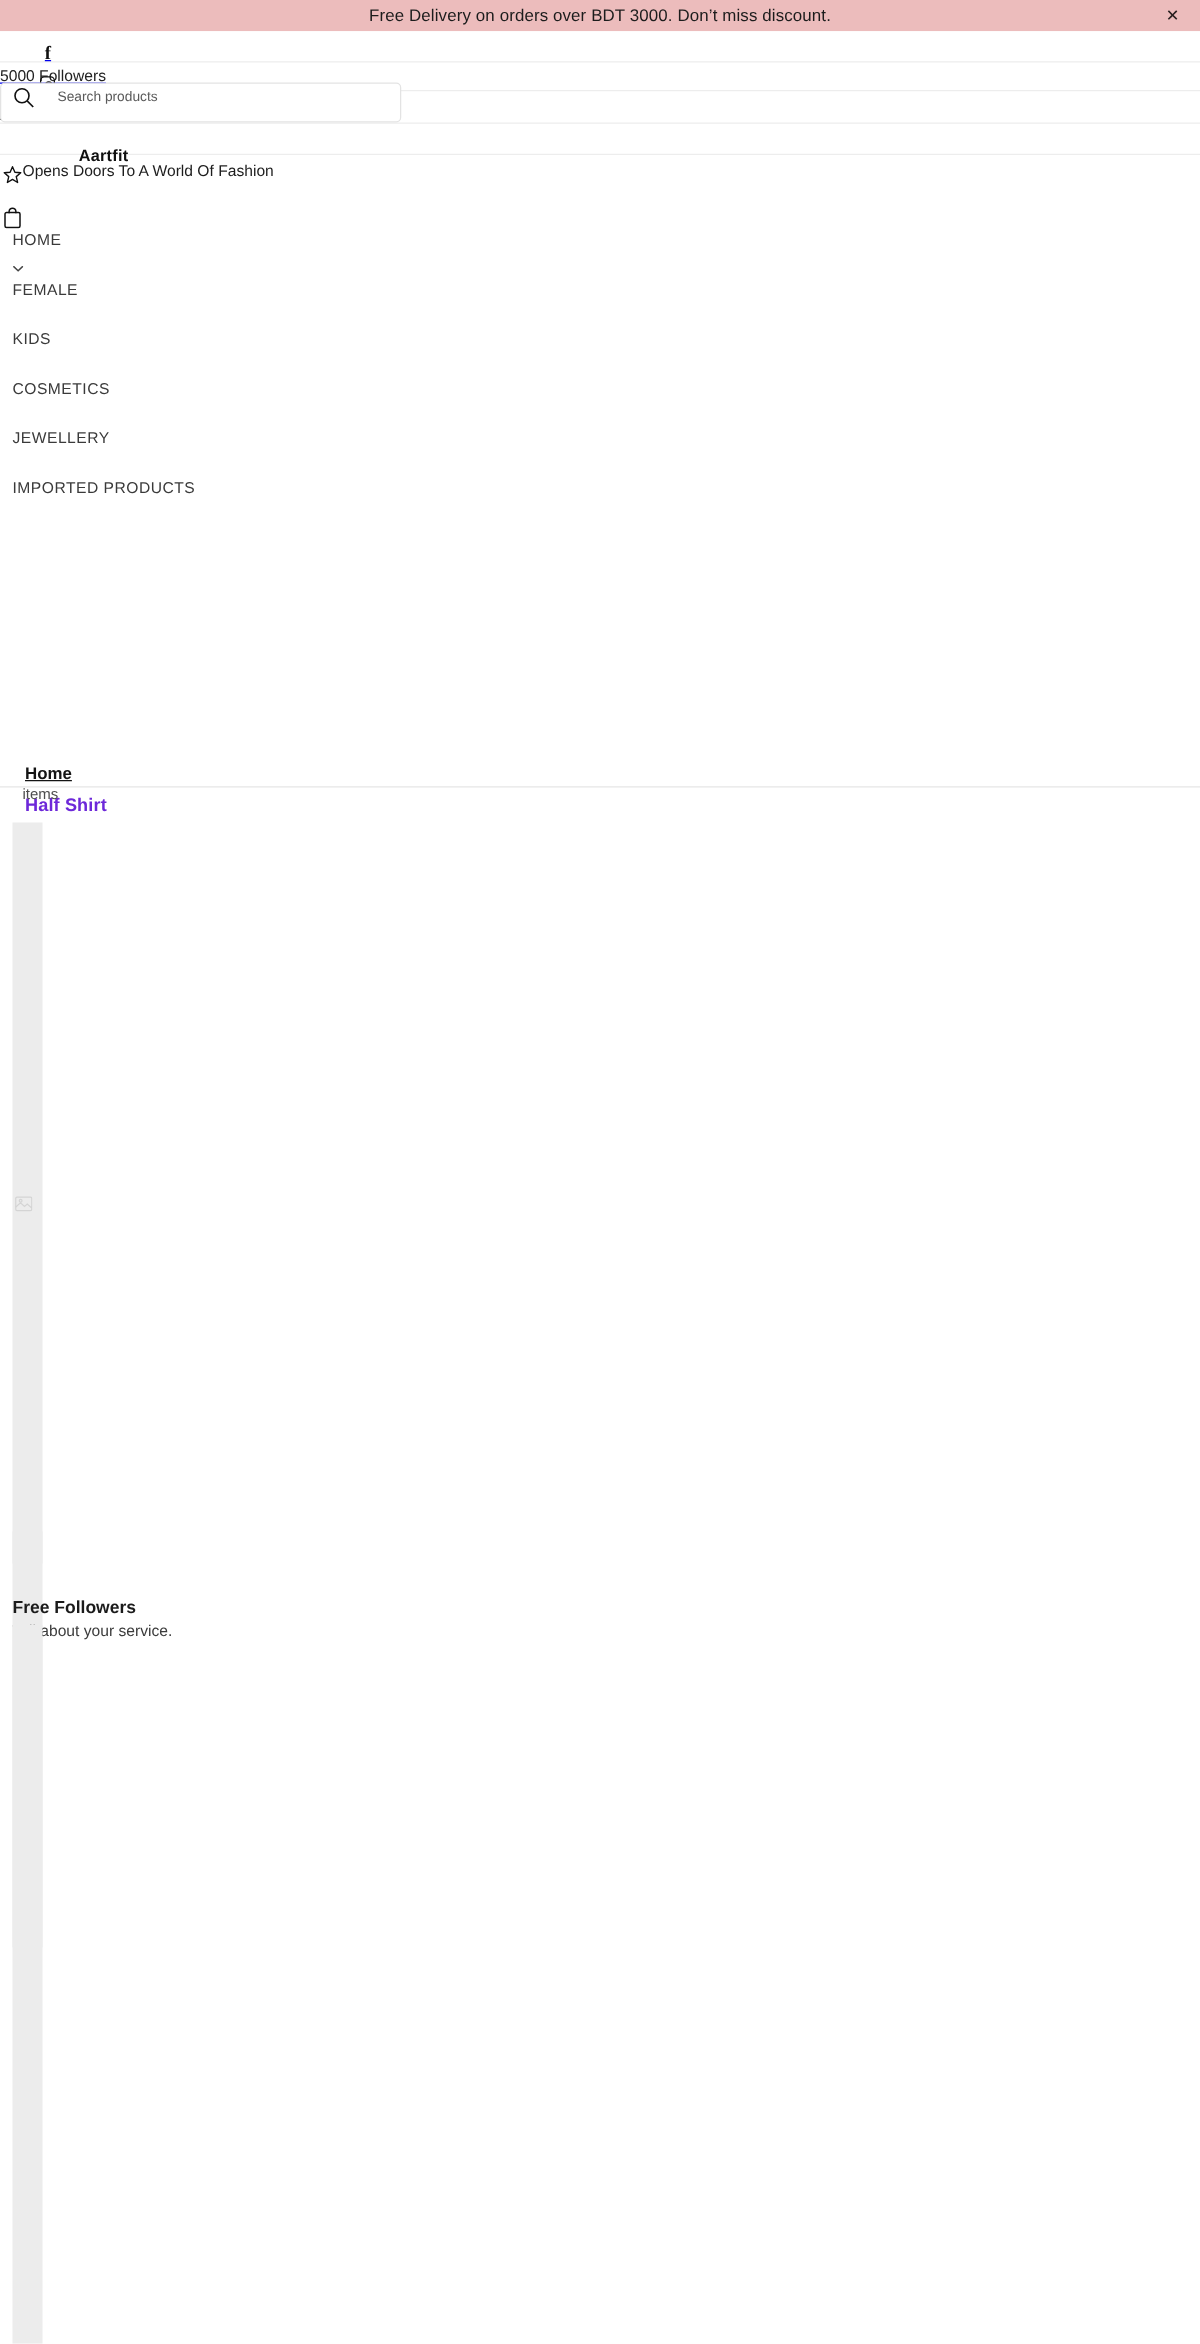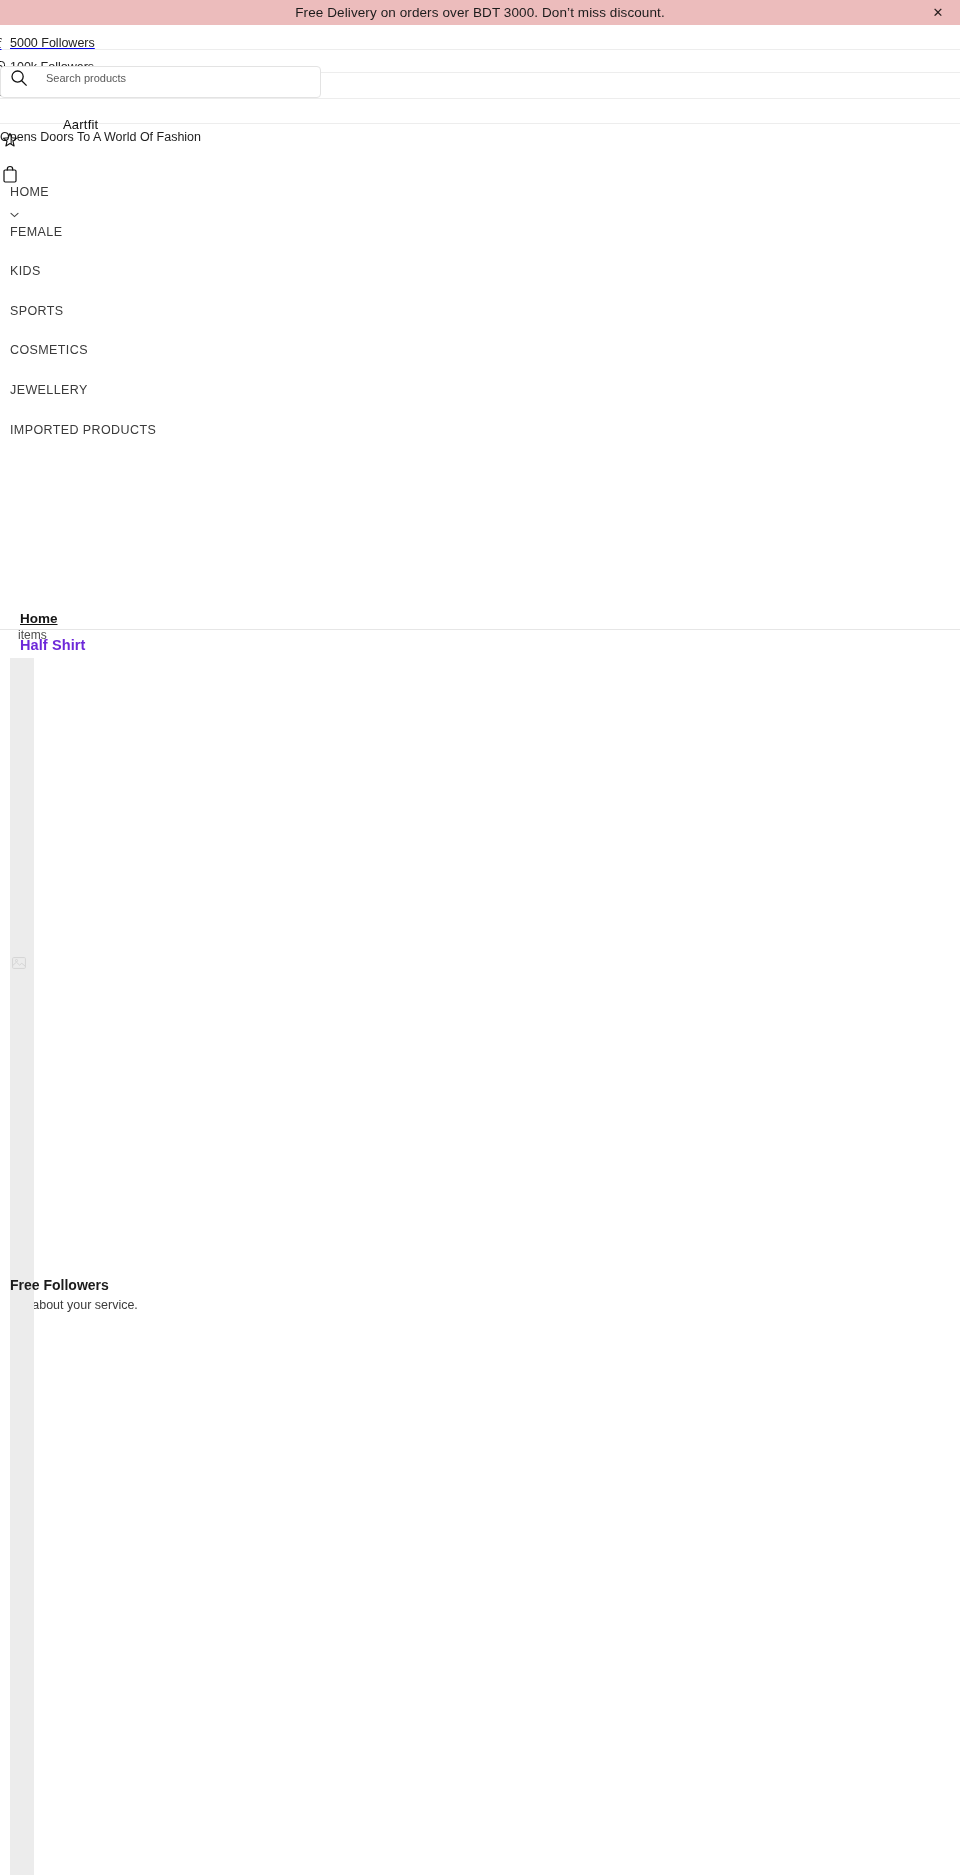--- a/index.html
+++ b/index.html
@@ -62,20 +62,21 @@
     background: #ededed;
   }
 
   
   .social-row {
     position: absolute;
     display: flex;
     align-items: center;
     gap: 4px;
     white-space: nowrap;
+    flex-direction: column;
   }
   .social-row .sicon {
     width: 14px; height: 14px;
     display: inline-flex;
     align-items: center; justify-content: center;
     flex: 0 0 auto;
     margin-left: -8px;
   }
   .social-row .slabel {
     font-size: 12.5px;
@@ -129,30 +130,31 @@
     background: none; border: none; padding: 0;
     cursor: pointer;
   }
   #search-button svg { display: block; }
 
   
   #brand-name {
     position: absolute;
     left: 63px; top: 92px;
     font-size: 13px;
-    font-weight: 400;
+    font-weight: 700;
     color: #101010;
     letter-spacing: .2px;
   }
   #brand-tagline {
     position: absolute;
     left: 0px; top: 105px;
     font-size: 12.5px;
     color: #1d1d1d;
     white-space: nowrap;
+    padding-left: 18px;
   }
 
   
   #wishlist-link {
     position: absolute;
     left: 2px; top: 107px;
     width: 16px; height: 16px;
     display: block;
   }
   #cart-link {
@@ -342,23 +344,20 @@
         </svg>
       </span>
     </a>
     <a href="#" class="nav-item">
       <span>FEMALE</span>
     </a>
     <a href="#" class="nav-item">
       <span>KIDS</span>
     </a>
     <a href="#" class="nav-item">
-      <span>SPORTS</span>
-    </a>
-    <a href="#" class="nav-item">
       <span>COSMETICS</span>
     </a>
     <a href="#" class="nav-item">
       <span>JEWELLERY</span>
     </a>
     <a href="#" class="nav-item">
       <span>IMPORTED PRODUCTS</span>
     </a>
   </nav>
 

